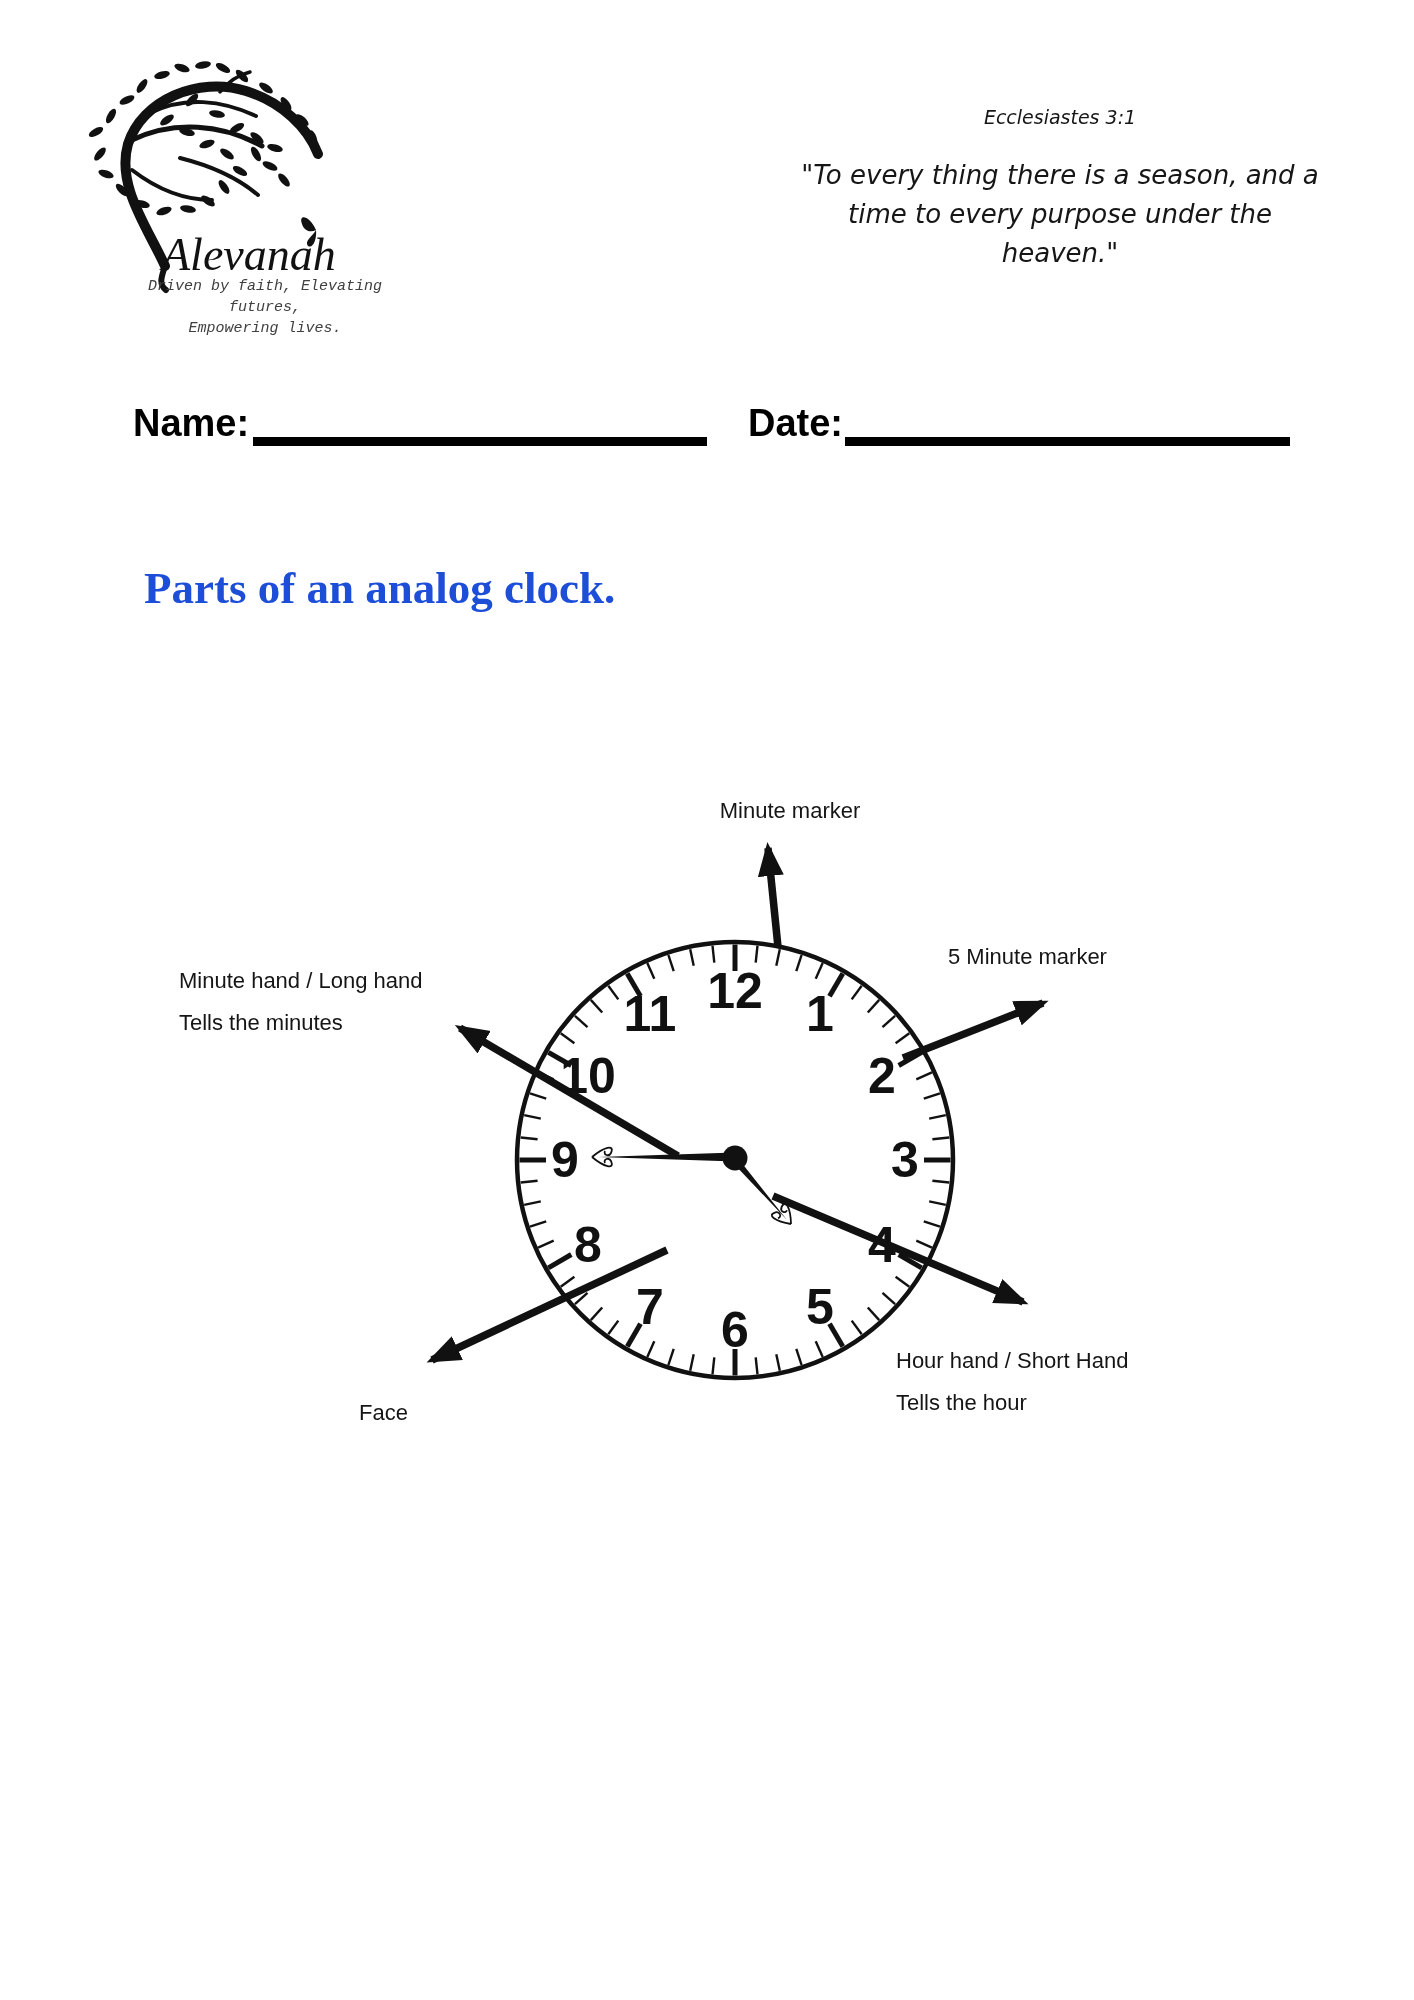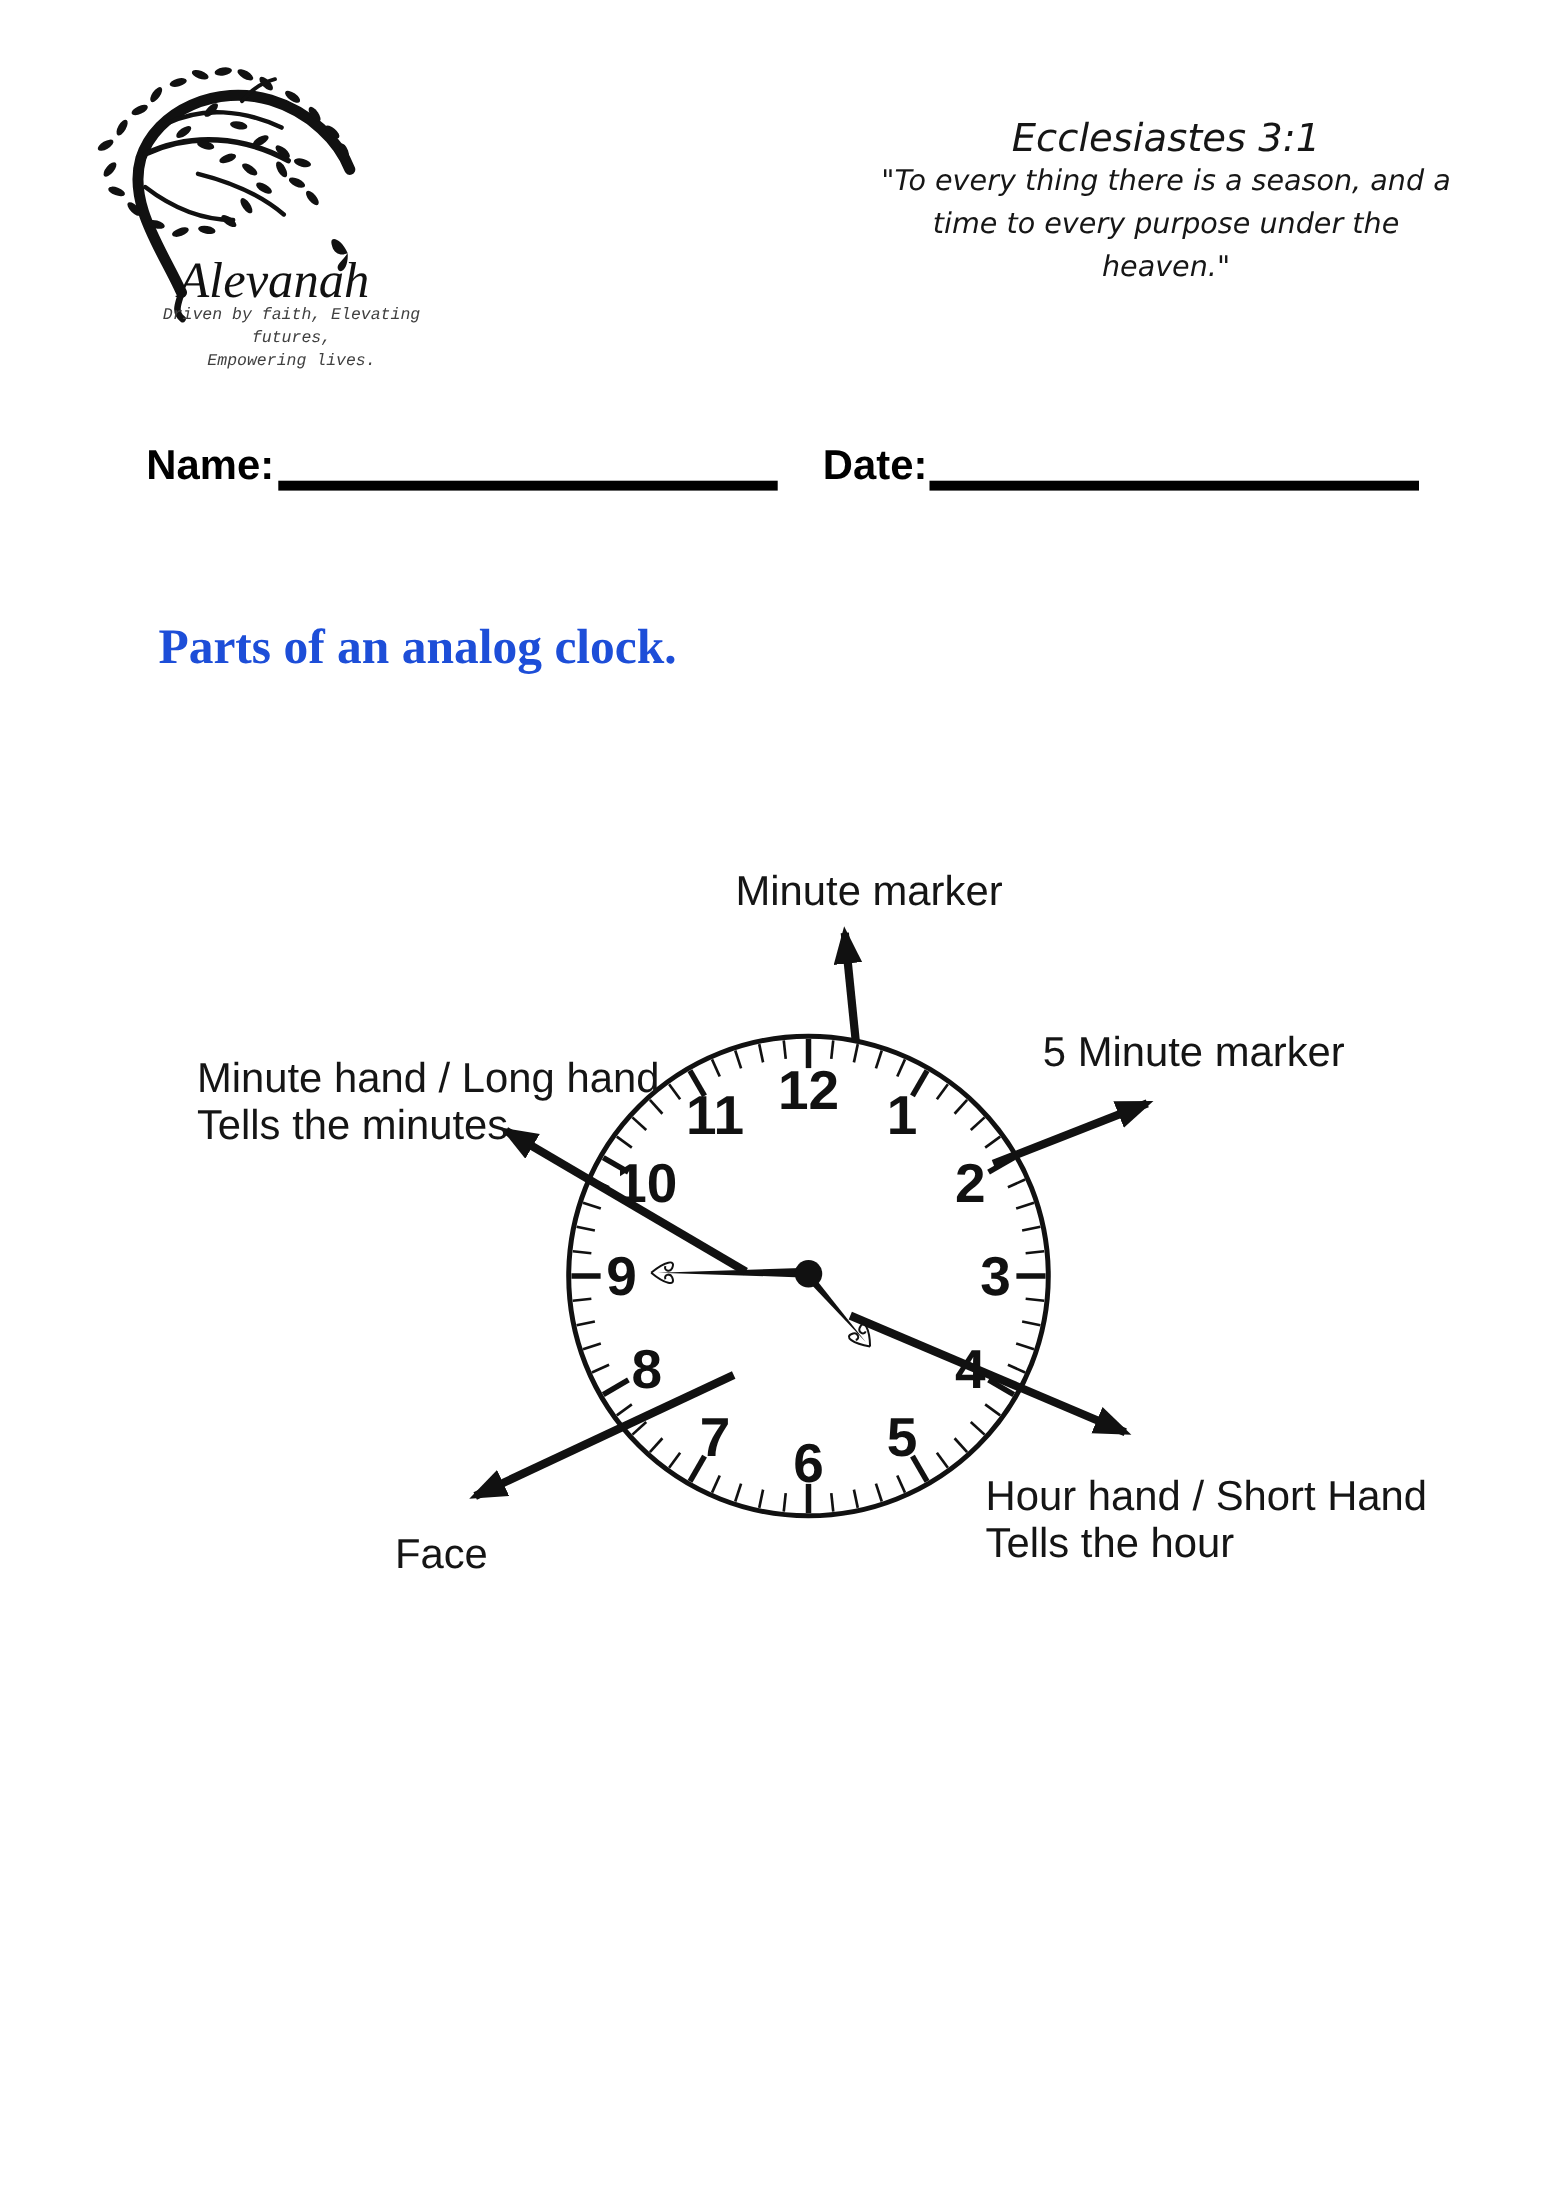--- a/index.html
+++ b/index.html
@@ -21,41 +21,41 @@
     font-style:italic;
     font-size:15px;line-height:21px;color:#404040;
   }
   
   .verse{
     position:absolute;left:800px;top:106px;width:520px;
     text-align:center;
     font-family:"DejaVu Sans",sans-serif;
     font-style:italic;color:#161616;
   }
-  .verse-ref{font-size:35px;margin-bottom:0;}
+  .verse-ref{font-size:19px;margin-bottom:28px;}
   .verse-line{font-size:26px;line-height:39px;}
   
   .flabel{
     position:absolute;top:402px;
     font-weight:bold;font-size:38px;color:#000;
     font-family:"Liberation Sans",sans-serif;
   }
   .fline{position:absolute;top:437px;height:9px;background:#000;}
   
   .title{
     position:absolute;left:144px;top:562px;
     font-family:"Liberation Serif",serif;
     font-weight:bold;font-size:45px;color:#1d4ed8;
     letter-spacing:0px;margin:0;
   }
   
   .diagram-svg{position:absolute;left:0;top:0;pointer-events:none;}
   .dlabel{
     position:absolute;
-    font-size:38px;line-height:42px;color:#151515;
+    font-size:22px;line-height:42px;color:#151515;
     font-family:"Liberation Sans",sans-serif;
     white-space:nowrap;
   }
   .center{text-align:center;}
   .num{
     font-family:"Liberation Sans",sans-serif;
     font-weight:bold;font-size:50px;fill:#111;
     text-anchor:middle;dominant-baseline:central;
   }
   .brand-script{

